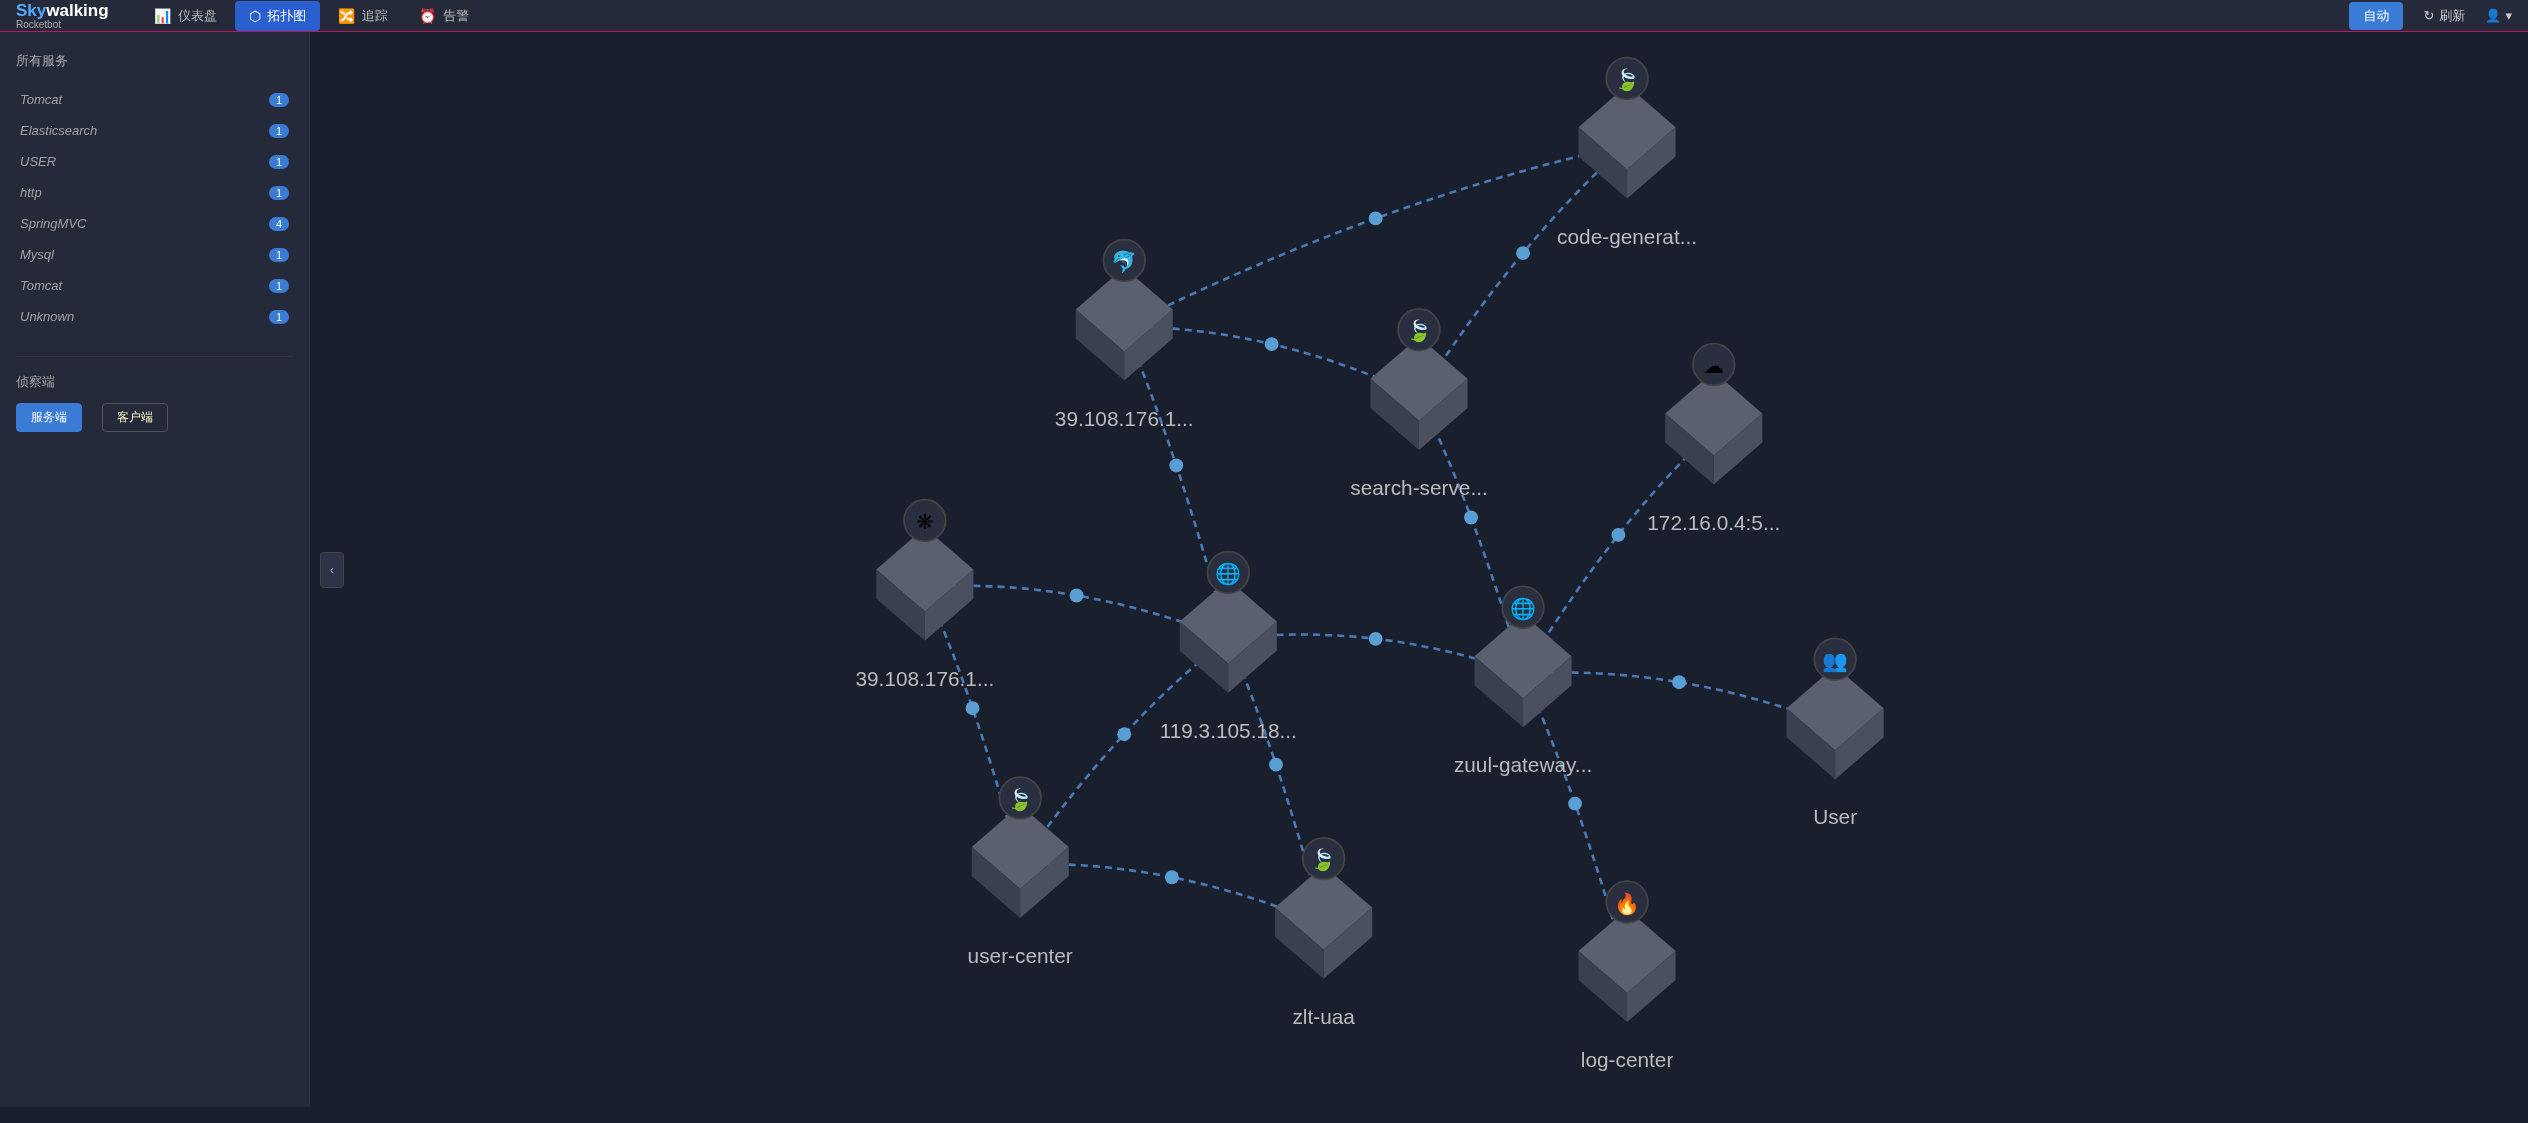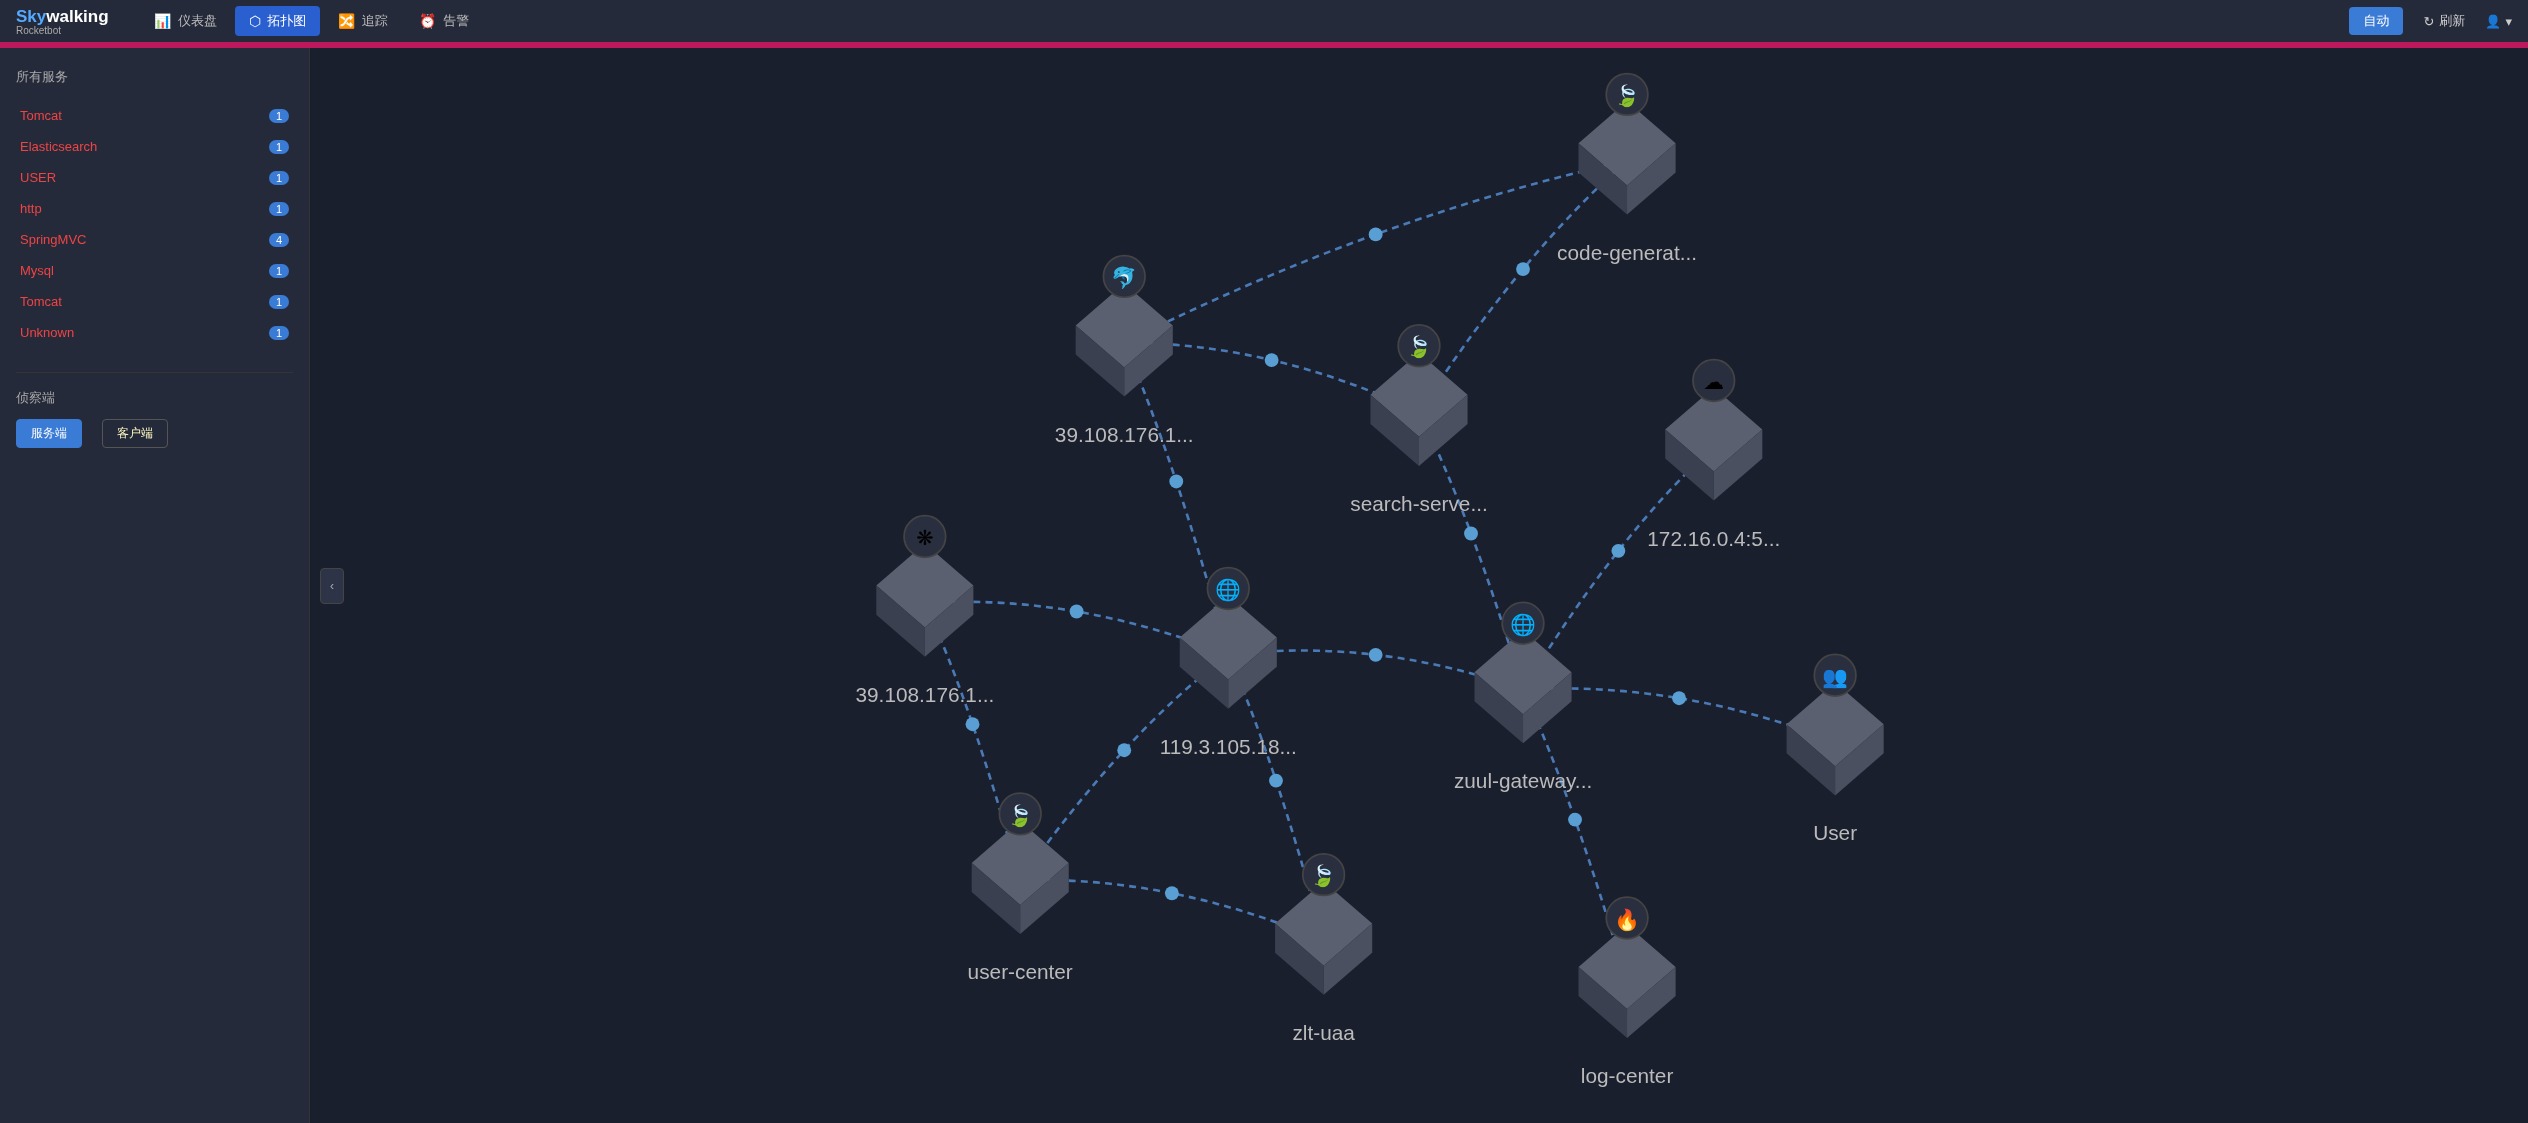--- a/index.html
+++ b/index.html
@@ -10,23 +10,23 @@
       font-size: 13px;
       height: 100vh;
       overflow: hidden;
     }
 
     
     .topnav {
       display: flex;
       align-items: center;
       background: #252a3a;
-      height: 48px;
+      height: 32px;
       padding: 12px 16px;
-      border-bottom: 6px solid #be185d;
+      border-bottom: 1px solid #be185d;
       position: relative;
       z-index: 10;
     }
     .logo-area {
       display: flex;
       flex-direction: column;
       align-items: flex-start;
       margin-right: 32px;
     }
     .logo-sky {
@@ -118,21 +118,21 @@
       margin-bottom: 24px;
     }
     .service-item {
       display: flex;
       justify-content: space-between;
       align-items: center;
       padding: 8px 4px;
       cursor: pointer;
       border-radius: 4px;
     }
-    .service-name { color: #ef4444; }
+    .service-name { color: #a3a3a3; font-style: italic; }
     .service-badge {
       background: #3a7bd5;
       color: #fff;
       font-size: 11px;
       padding: 1px 7px;
       border-radius: 10px;
       min-width: 20px;
       text-align: center;
     }
     .divider { height: 1px; background: #333; margin: 16px 0; }

